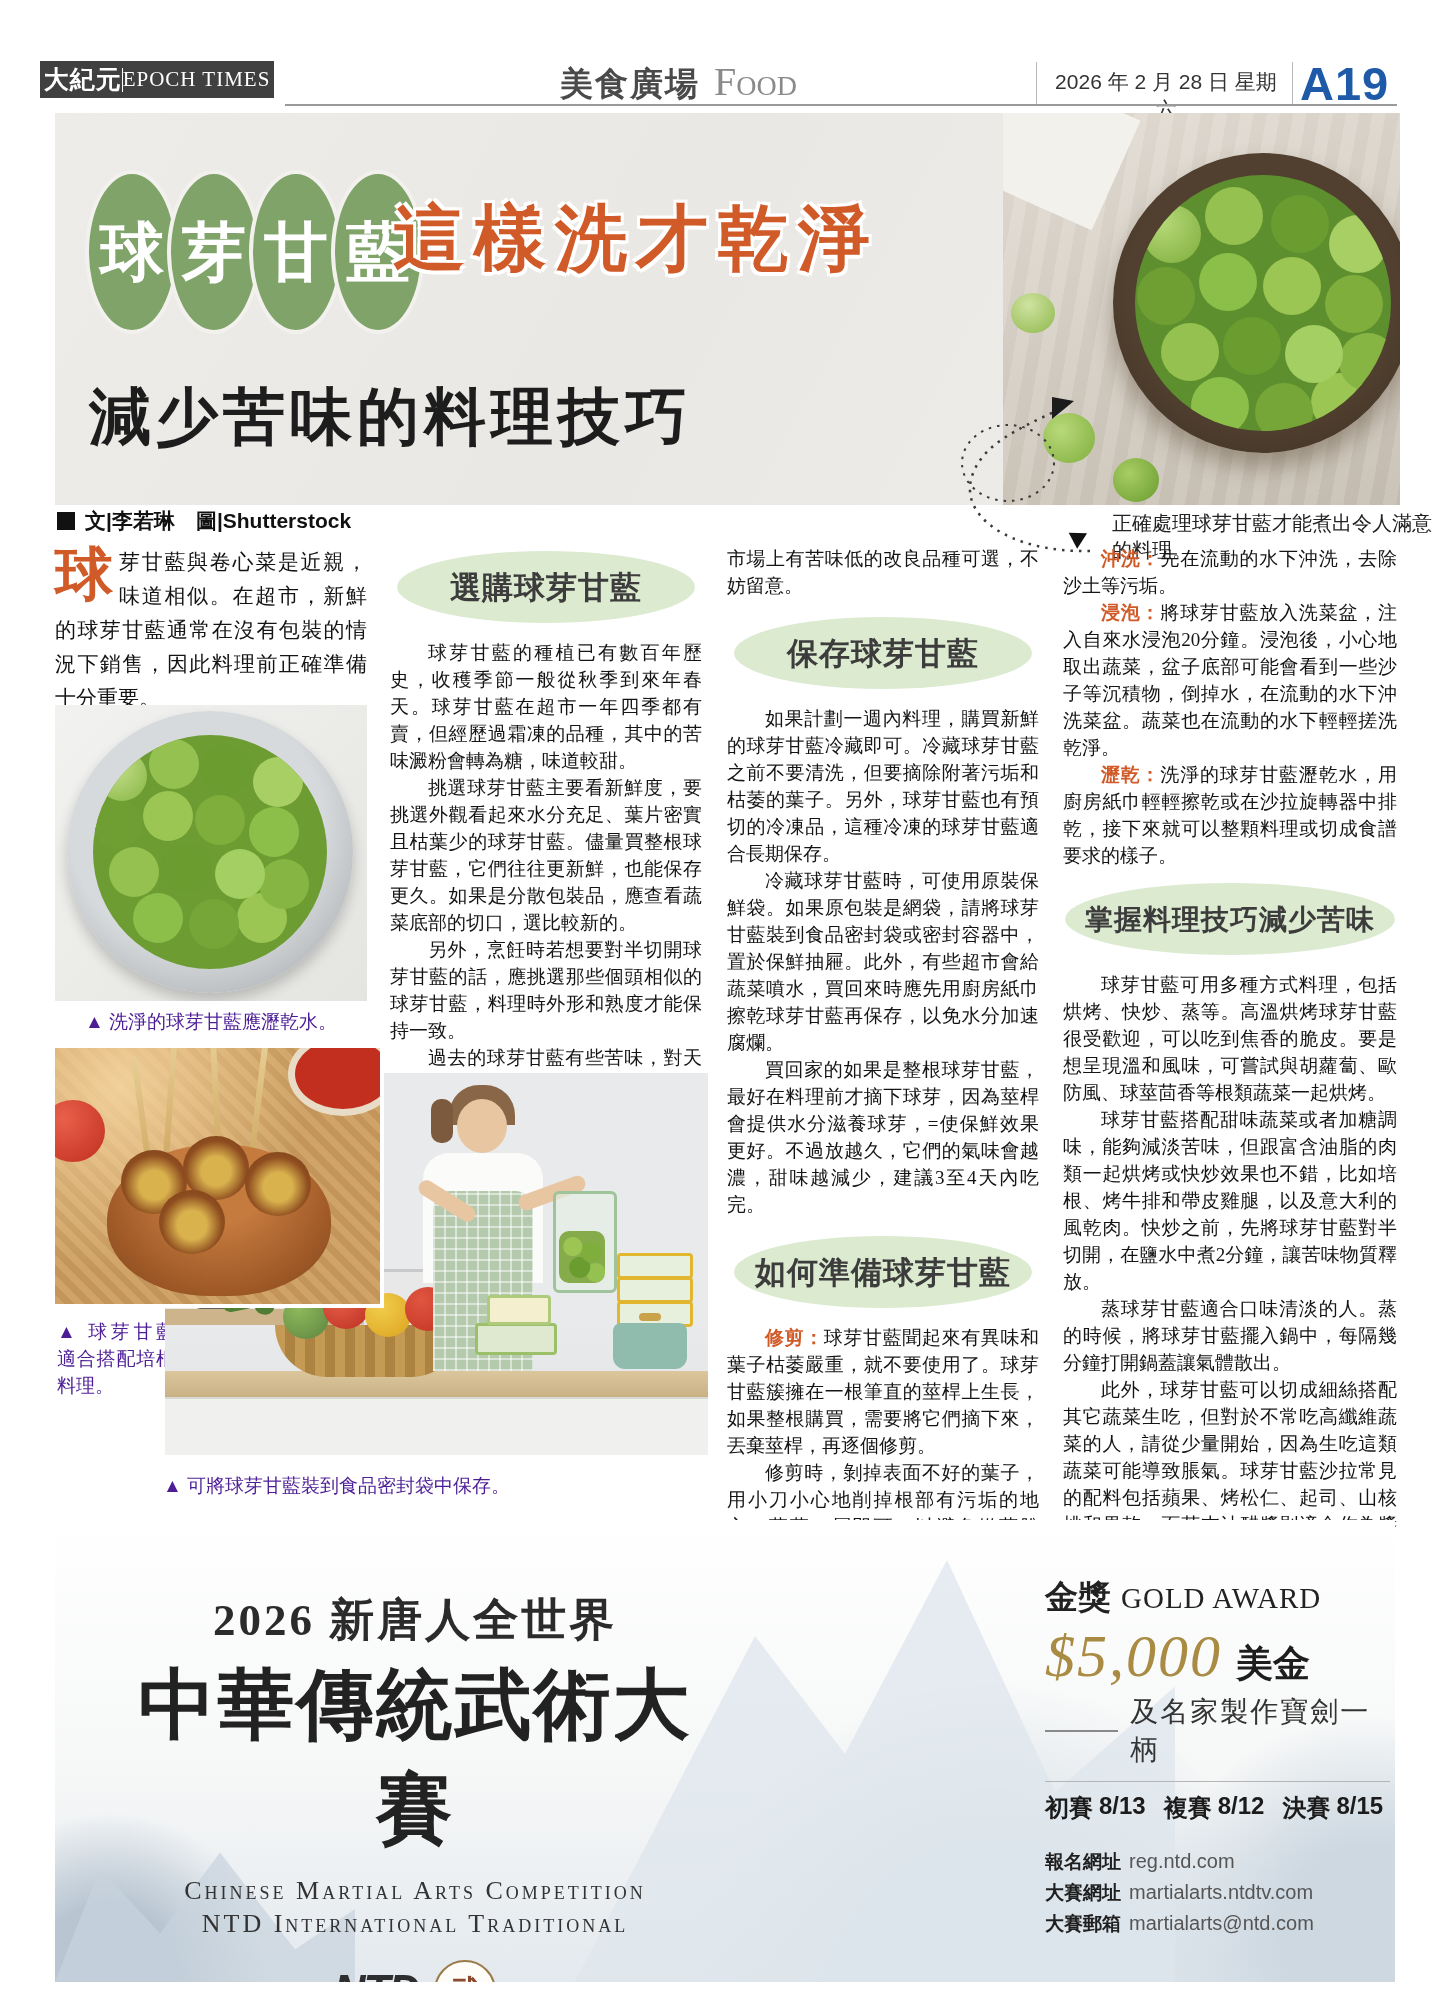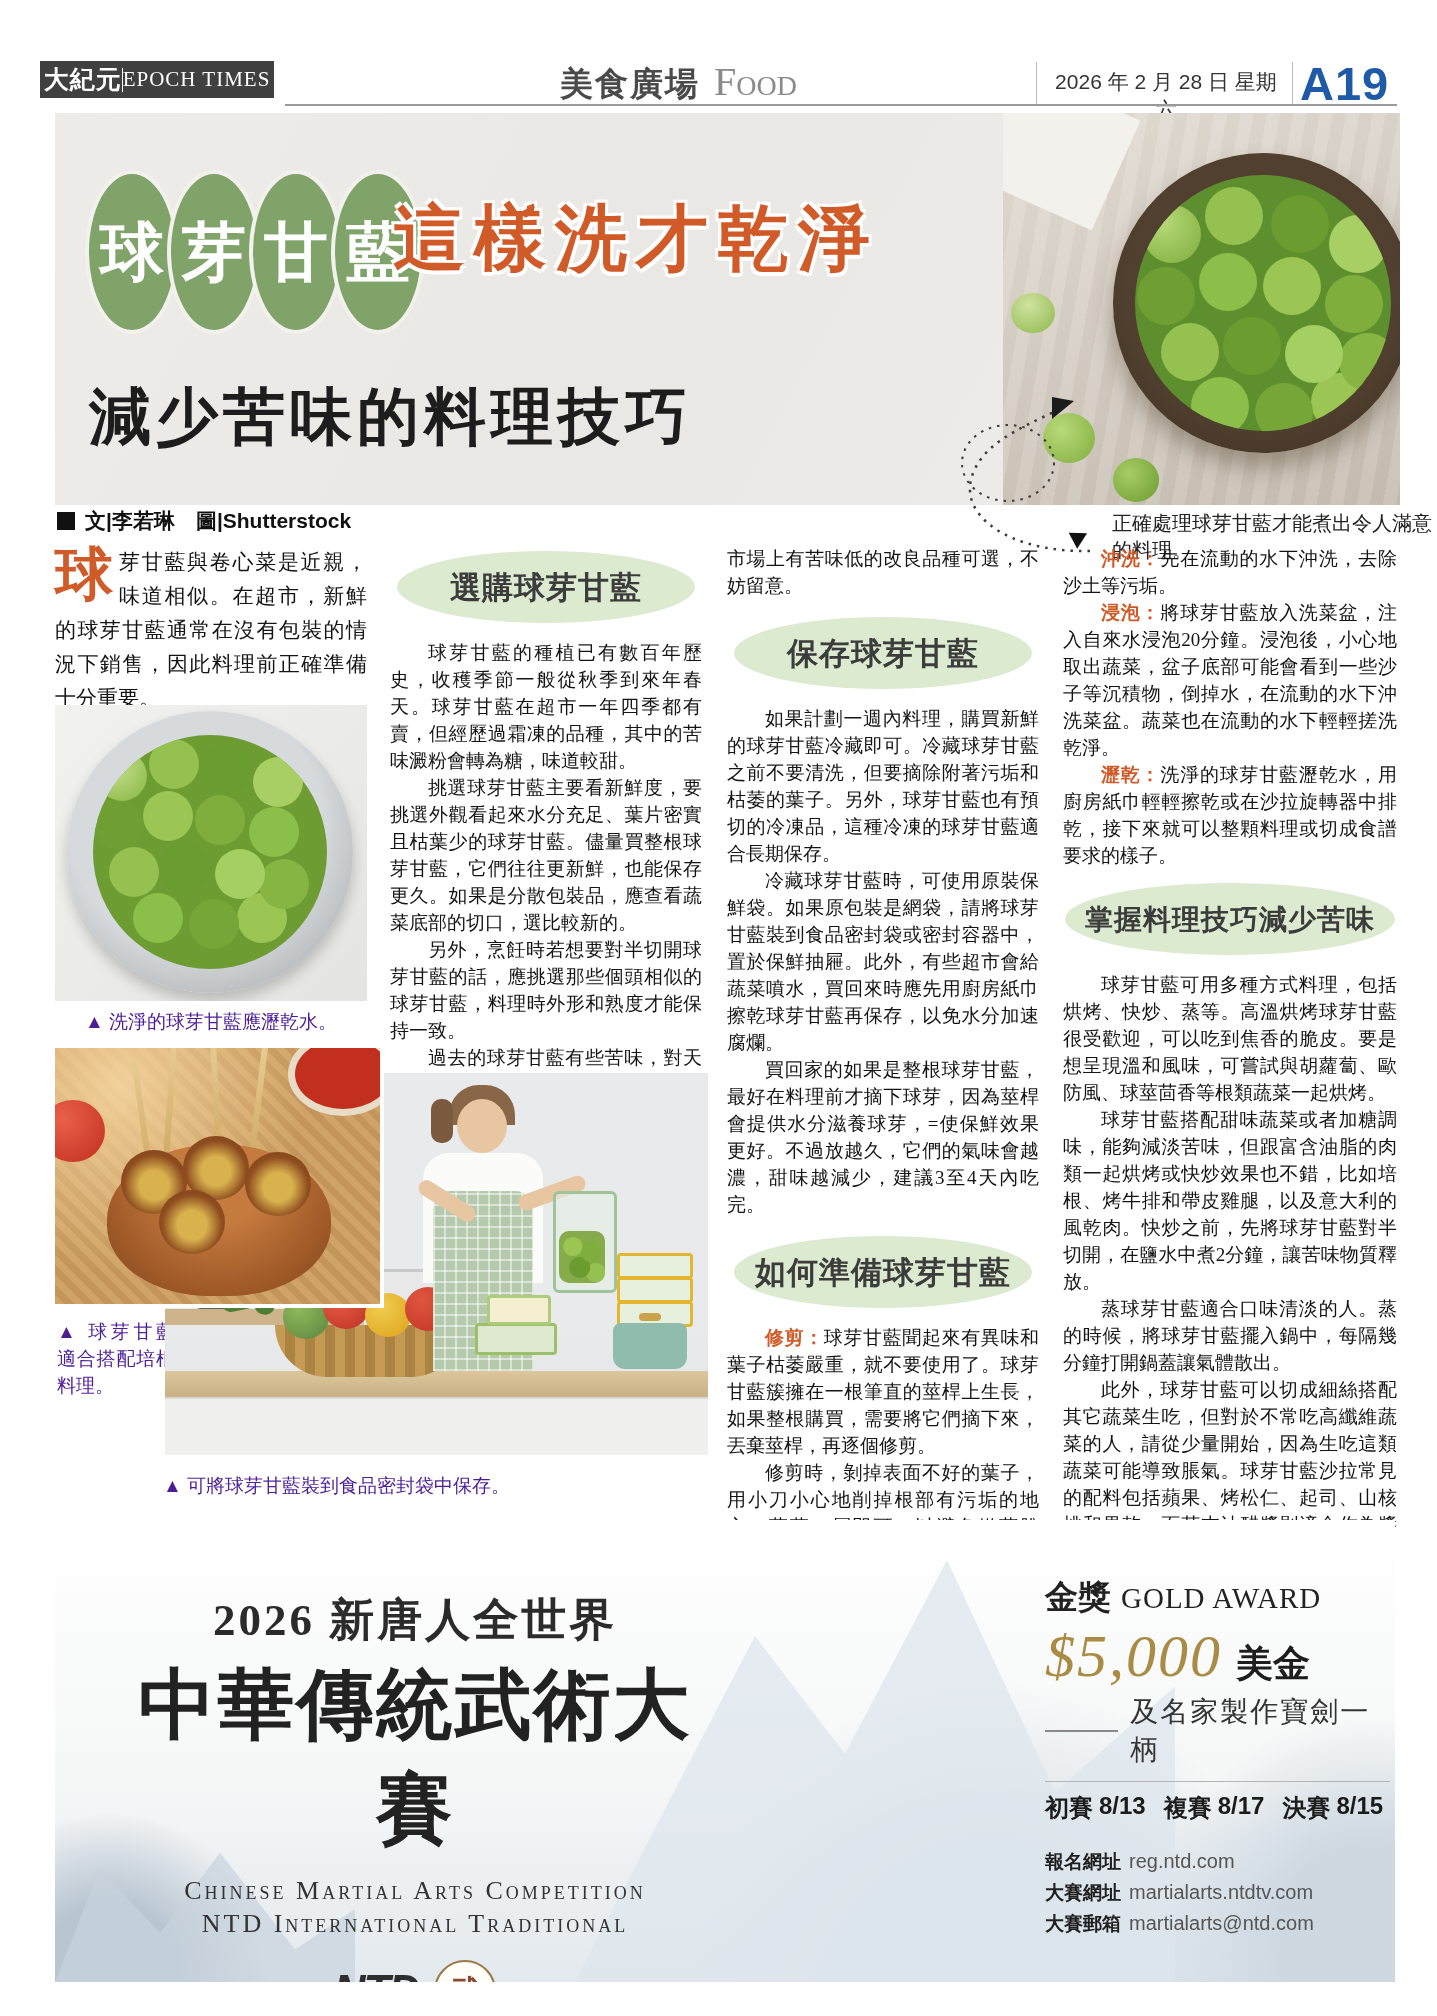--- a/index.html
+++ b/index.html
@@ -367,21 +367,21 @@
         <span>及名家製作寶劍一柄</span>
       </div>
       <div class="ar-div"></div>
       <div class="ar-rounds">
         <span class="rd">
             <span>初賽</span>
             <span>8/13</span>
           </span>
         <span class="rd">
             <span>複賽</span>
-            <span>8/17</span>
+            <span>8/12</span>
           </span>
         <span class="rd">
             <span>決賽</span>
             <span>8/15</span>
           </span>
       </div>
       <div class="ar-contacts">
         <div><b>報名網址</b><span>reg.ntd.com</span></div>
         <div><b>大賽網址</b><span>martialarts.ntdtv.com</span></div>
         <div><b>大賽郵箱</b><span>martialarts@ntd.com</span></div>

